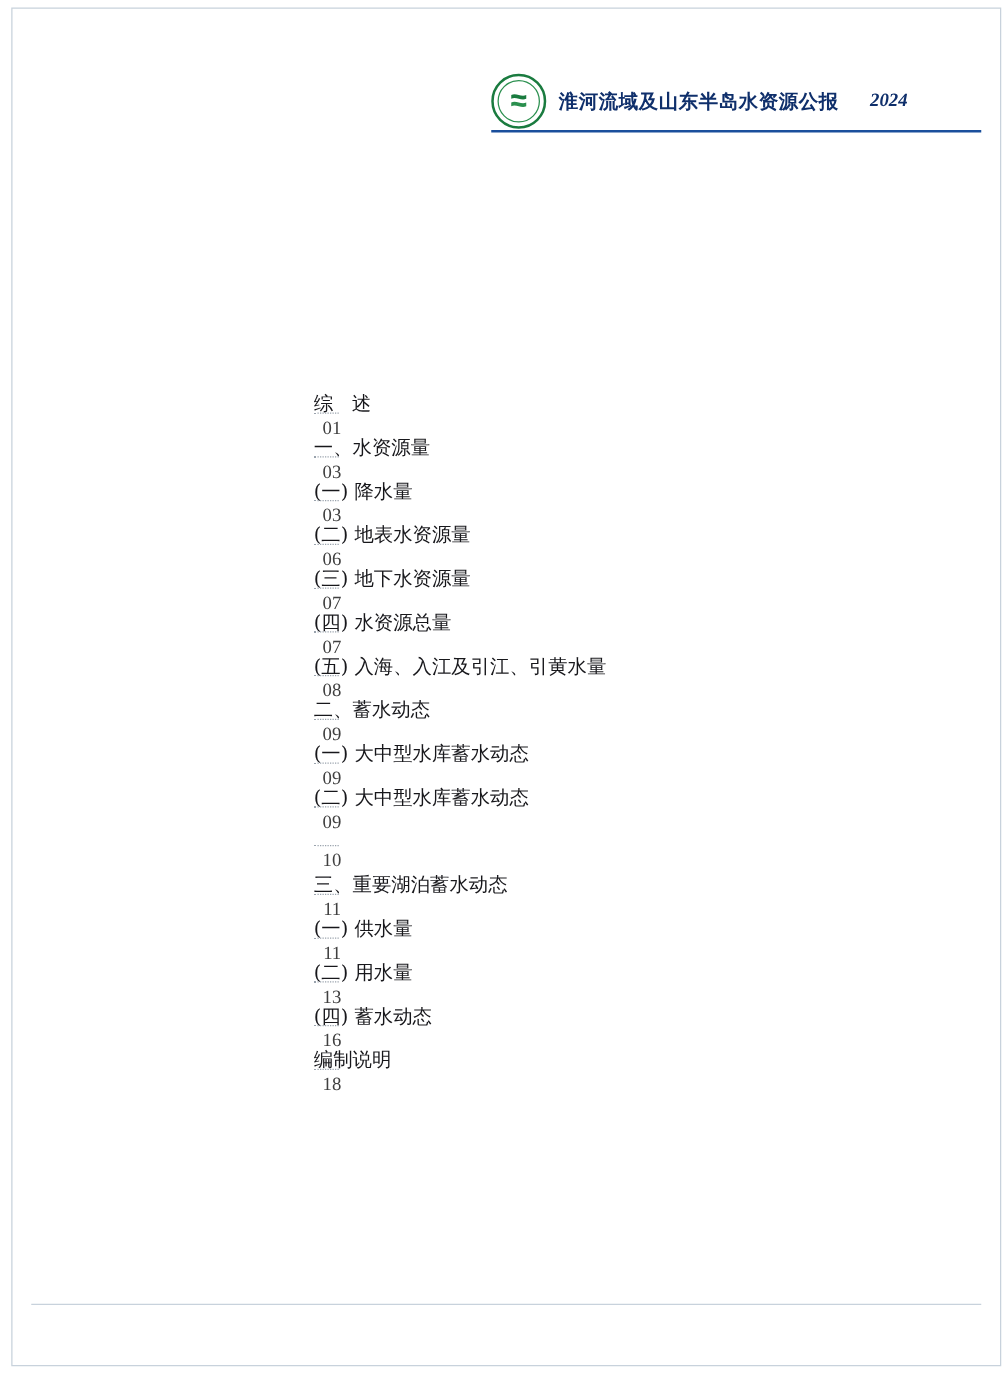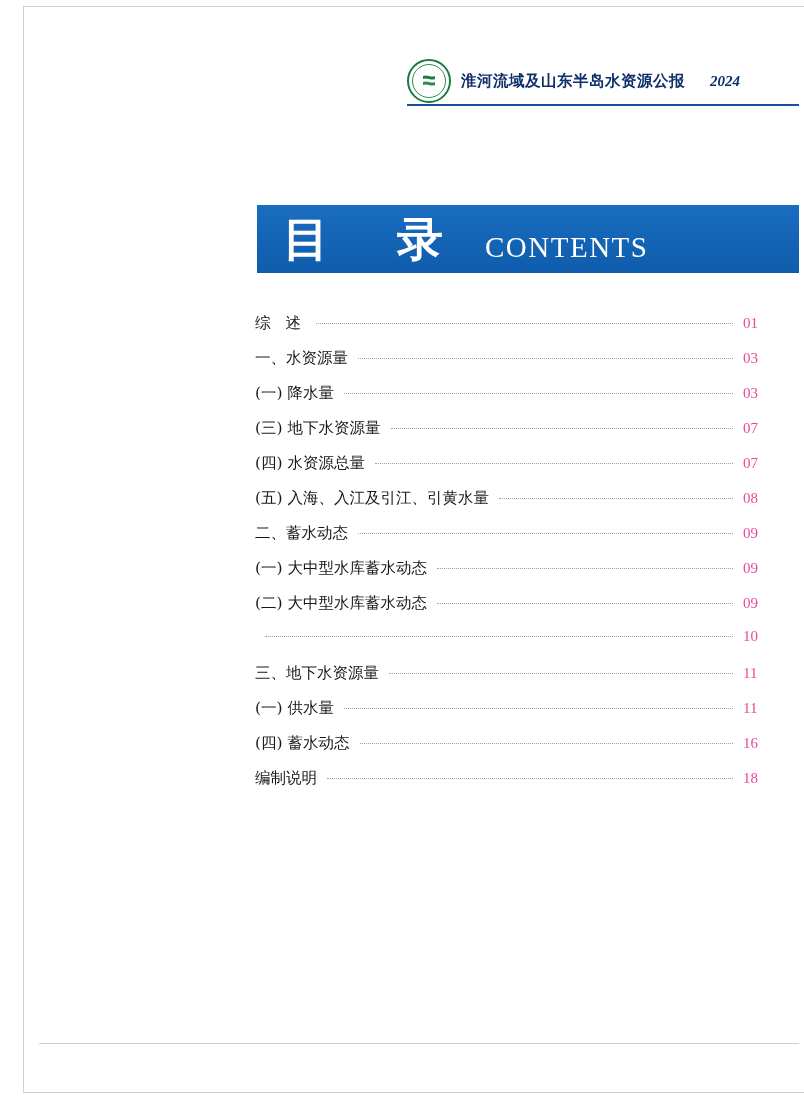--- a/index.html
+++ b/index.html
@@ -11,21 +11,21 @@
     width: 804px;
     height: 1099px;
     font-family: "Liberation Serif", "DejaVu Serif", serif;
     color: #1a1a1a;
     position: relative;
     overflow: hidden;
   }
 
   .page {
     position: absolute;
-    left: 17px; top: 0;
+    left: 3px; top: 0;
     width: 688px;
     height: 1099px;
     background: #fff;
     box-sizing: border-box;
   }
 
   
   .page-frame {
     position: absolute;
     left: 6px; top: 6px;
@@ -130,20 +130,21 @@
     left: 238px;
     top: 313px;
     width: 510px;
   }
   .toc-row {
     display: flex;
     align-items: baseline;
     height: 35px;
     font-size: 15.5px;
     color: #17171b;
+    flex-direction: column;
   }
   .toc-label {
     white-space: nowrap;
     font-family: "DejaVu Serif", "Liberation Serif", serif;
   }
   .toc-row.level1 .toc-label {
     font-weight: normal;
   }
   .toc-row.summary .toc-label {
     letter-spacing: 5px;
@@ -153,23 +154,23 @@
     margin: 0 10px;
     border-bottom: 1.5px dotted #9aa3ad;
     position: relative;
     top: -4px;
     min-width: 20px;
   }
   .toc-page {
     white-space: nowrap;
     font-family: "Liberation Serif", "DejaVu Serif", serif;
     font-size: 15px;
-    color: #ec4899;
+    color: #404040;
     width: 22px;
-    text-align: left;
+    text-align: right;
   }
 
   
   .footer-rule {
     position: absolute;
     left: 22px;
     top: 1043px;
     width: 760px;
     height: 1px;
     background: #c8d2dc;
@@ -188,42 +189,43 @@
       <svg width="24" height="24" viewBox="0 0 24 24" aria-hidden="true">
         <path d="M6 7 C10 5, 14 9, 18 7 L18 10 C14 12, 10 8, 6 10 Z" fill="#1a7b3f"></path>
         <path d="M6 13 C10 11, 14 15, 18 13 L18 16 C14 18, 10 14, 6 16 Z" fill="#2a8f4e"></path>
       </svg>
     </div>
     <div class="header-title">淮河流域及山东半岛水资源公报</div>
     <div class="header-year">2024</div>
   </div>
   <div class="header-rule"></div>
 
-  <div class="title-band">
-    <span class="title-cn">目 录</span>
-    <span class="title-en">CONTENTS</span>
-  </div>
 
   <div class="toc" id="toc-list">
       <div class="toc-row level1 summary">
         <span class="toc-label">综  述</span>
         <span class="toc-dots"></span>
         <span class="toc-page">01</span>
       </div>
       <div class="toc-row level1">
         <span class="toc-label">一、水资源量</span>
         <span class="toc-dots"></span>
         <span class="toc-page">03</span>
       </div>
       <div class="toc-row level2">
         <span class="toc-label">(一) 降水量</span>
         <span class="toc-dots"></span>
         <span class="toc-page">03</span>
       </div>
       <div class="toc-row level2">
+        <span class="toc-label">(二) 地表水资源量</span>
+        <span class="toc-dots"></span>
+        <span class="toc-page">06</span>
+      </div>
+      <div class="toc-row level2">
         <span class="toc-label">(三) 地下水资源量</span>
         <span class="toc-dots"></span>
         <span class="toc-page">07</span>
       </div>
       <div class="toc-row level2">
         <span class="toc-label">(四) 水资源总量</span>
         <span class="toc-dots"></span>
         <span class="toc-page">07</span>
       </div>
       <div class="toc-row level2">
@@ -244,28 +246,33 @@
       <div class="toc-row level2">
         <span class="toc-label">(二) 大中型水库蓄水动态</span>
         <span class="toc-dots"></span>
         <span class="toc-page">09</span>
       </div>
       <div class="toc-row level2">
         <span class="toc-dots"></span>
         <span class="toc-page">10</span>
       </div>
       <div class="toc-row level1">
-        <span class="toc-label">三、地下水资源量</span>
+        <span class="toc-label">三、重要湖泊蓄水动态</span>
         <span class="toc-dots"></span>
         <span class="toc-page">11</span>
       </div>
       <div class="toc-row level2">
         <span class="toc-label">(一) 供水量</span>
         <span class="toc-dots"></span>
         <span class="toc-page">11</span>
+      </div>
+      <div class="toc-row level2">
+        <span class="toc-label">(二) 用水量</span>
+        <span class="toc-dots"></span>
+        <span class="toc-page">13</span>
       </div>
       <div class="toc-row level2">
         <span class="toc-label">(四) 蓄水动态</span>
         <span class="toc-dots"></span>
         <span class="toc-page">16</span>
       </div>
       <div class="toc-row level1">
         <span class="toc-label">编制说明</span>
         <span class="toc-dots"></span>
         <span class="toc-page">18</span>

